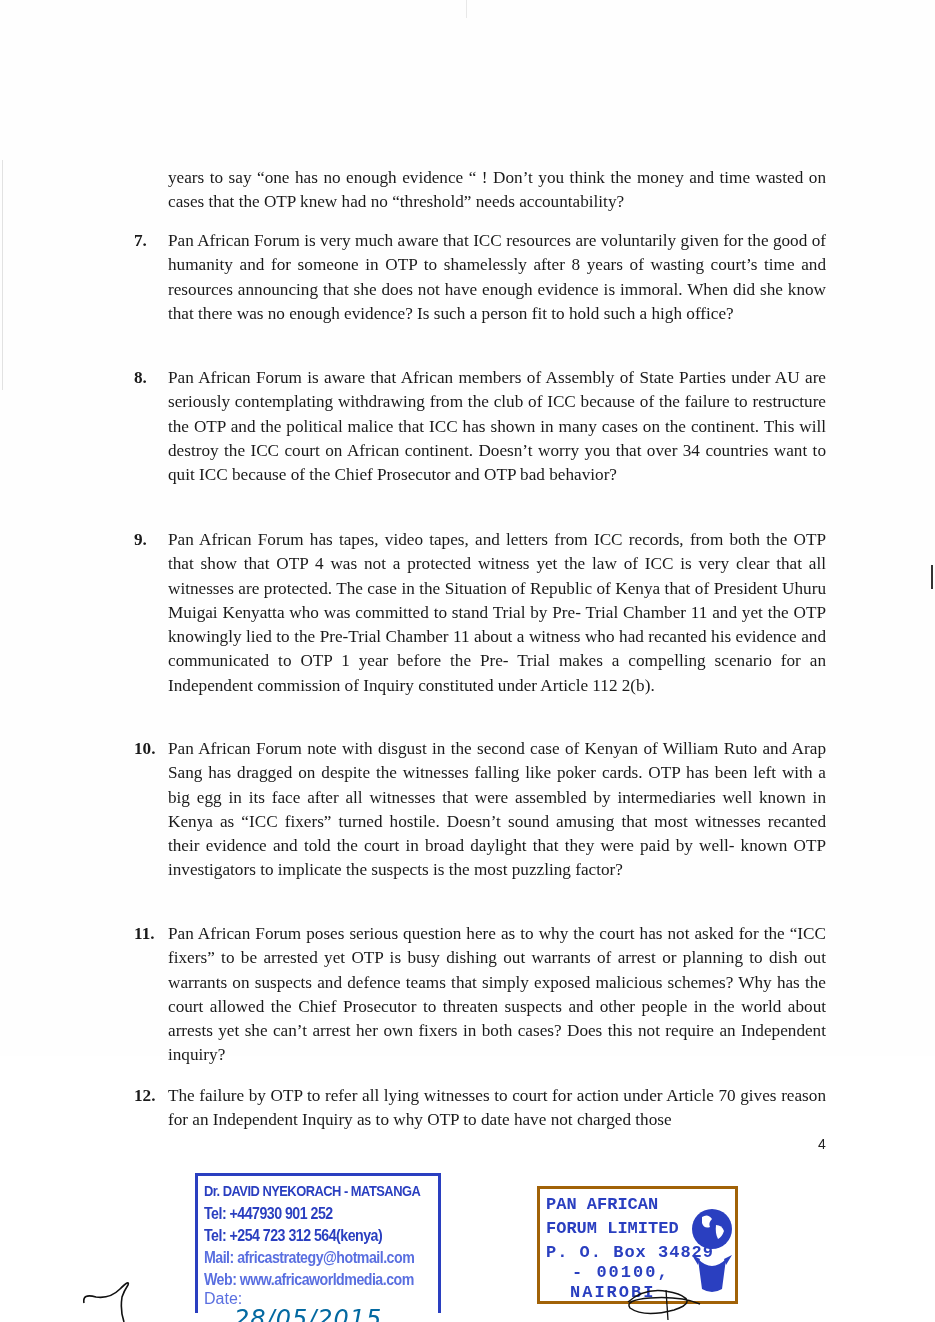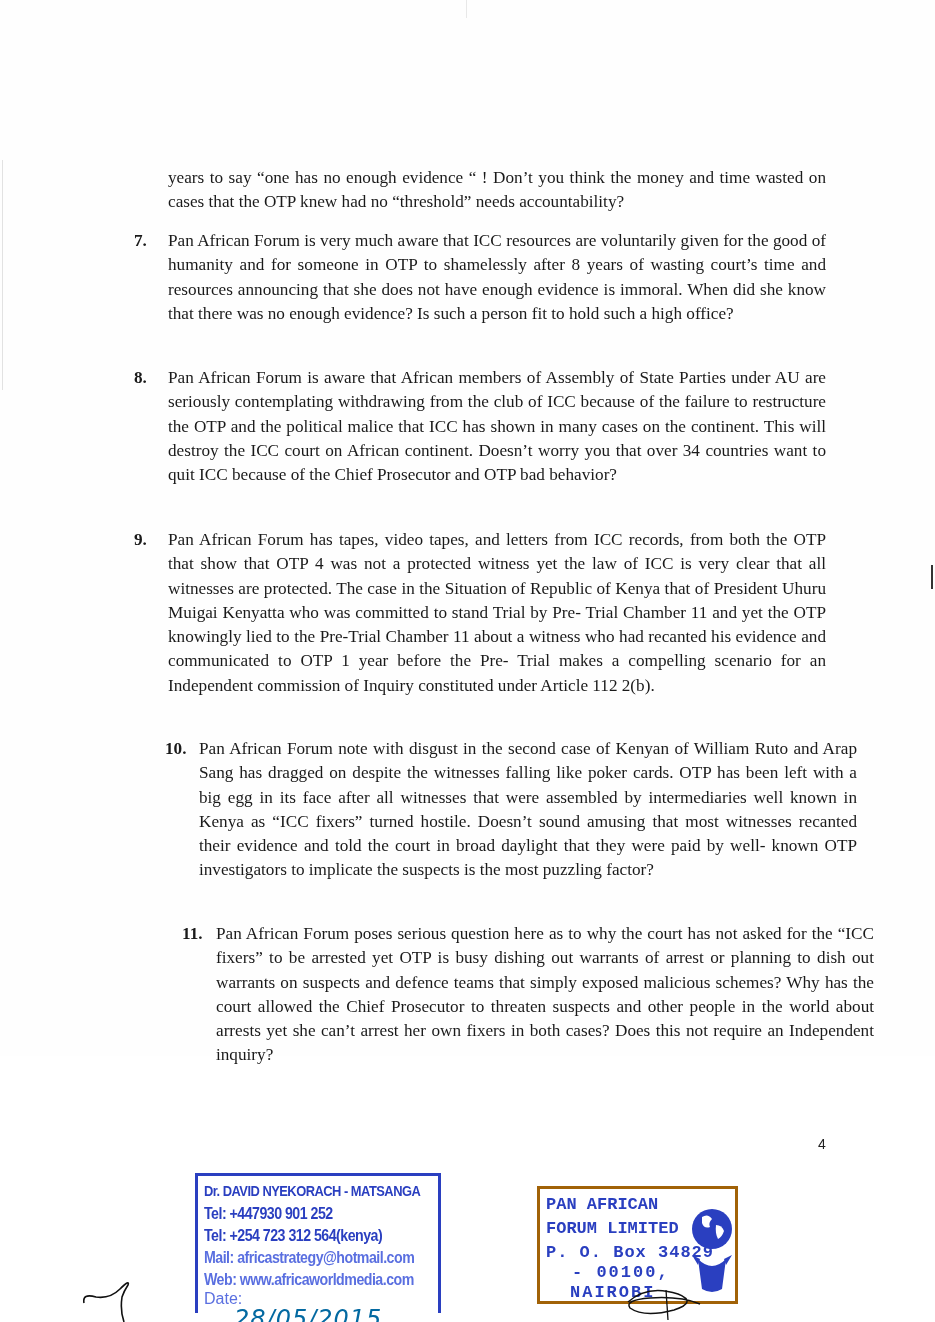--- a/index.html
+++ b/index.html
@@ -59,30 +59,34 @@
   <div class="item" style="top:366px;">
     <span class="num">8.</span>
     <div class="body"><b>Pan African Forum</b><span> is aware that African members of Assembly of State Parties under AU are seriously contemplating withdrawing from the club of ICC because of the failure to restructure the OTP and the political malice that ICC has shown in many cases on the continent.  This will destroy the ICC court on African continent. Doesn’t worry you that over 34 countries want to quit ICC because of the Chief Prosecutor and OTP bad behavior?</span></div>
   </div>
 
   <div class="item" style="top:528px;">
     <span class="num">9.</span>
     <div class="body"><b>Pan African Forum has tapes, video tapes, and letters from ICC records, from both the OTP that show that OTP 4 was not a protected witness yet the law of ICC is very clear that all witnesses are protected</b><span>. The case in the Situation of Republic of Kenya that  of President Uhuru Muigai  Kenyatta who was committed to stand Trial by Pre- Trial Chamber 11  and yet the OTP knowingly lied to the Pre-Trial Chamber 11 about a witness who had recanted  his evidence and  communicated to OTP  1 year before the Pre- Trial  makes a compelling scenario for an  Independent commission of  Inquiry constituted under Article 112  2(b).</span></div>
   </div>
 
-  <div class="item" style="top:737px;margin-left:31px;">
+  <div class="item" style="top:737px;">
     <span class="num">10.</span>
     <div class="body"><b>Pan African Forum</b><span> note with disgust in the second case of Kenyan of William Ruto and Arap Sang has dragged on despite the witnesses falling like poker cards. OTP has been left with a big egg in its face after all witnesses that were assembled by intermediaries well known in Kenya as “ICC fixers” turned hostile. Doesn’t sound amusing that most  witnesses  recanted their evidence and told the court  in broad daylight  that they were paid by well- known OTP investigators to implicate the suspects is the most puzzling factor?</span></div>
   </div>
 
-  <div class="item" style="top:922px;margin-left:48px;">
+  <div class="item" style="top:922px;">
     <span class="num">11.</span>
     <div class="body"><b>Pan African Forum</b><span> poses serious question here as to  why  the court  has  not asked for the “ICC fixers” to be arrested yet  OTP is busy dishing out warrants of arrest or planning to dish out warrants on suspects and defence teams that simply exposed malicious schemes? Why has the court allowed the Chief Prosecutor to threaten suspects and other people in the world about arrests yet she can’t arrest her own fixers in both cases? Does this not require an Independent inquiry?</span></div>
   </div>
 
+  <div class="item" style="top:1084px;">
+    <span class="num">12.</span>
+    <div class="body"><b>The failure by OTP</b><span> to refer all lying witnesses  to court for action under Article 70 gives reason for an Independent Inquiry as to why OTP to date have not charged those</span></div>
+  </div>
 
   <div class="page-number">4</div>
 
   <div class="stamp-left">
     <div class="line first">Dr. DAVID NYEKORACH - MATSANGA</div>
     <div class="line">Tel: +447930 901 252</div>
     <div class="line">Tel: +254 723 312 564(kenya)</div>
     <div class="line faded">Mail: africastrategy@hotmail.com</div>
     <div class="line faded">Web: www.africaworldmedia.com</div>
     <div class="date-line">

